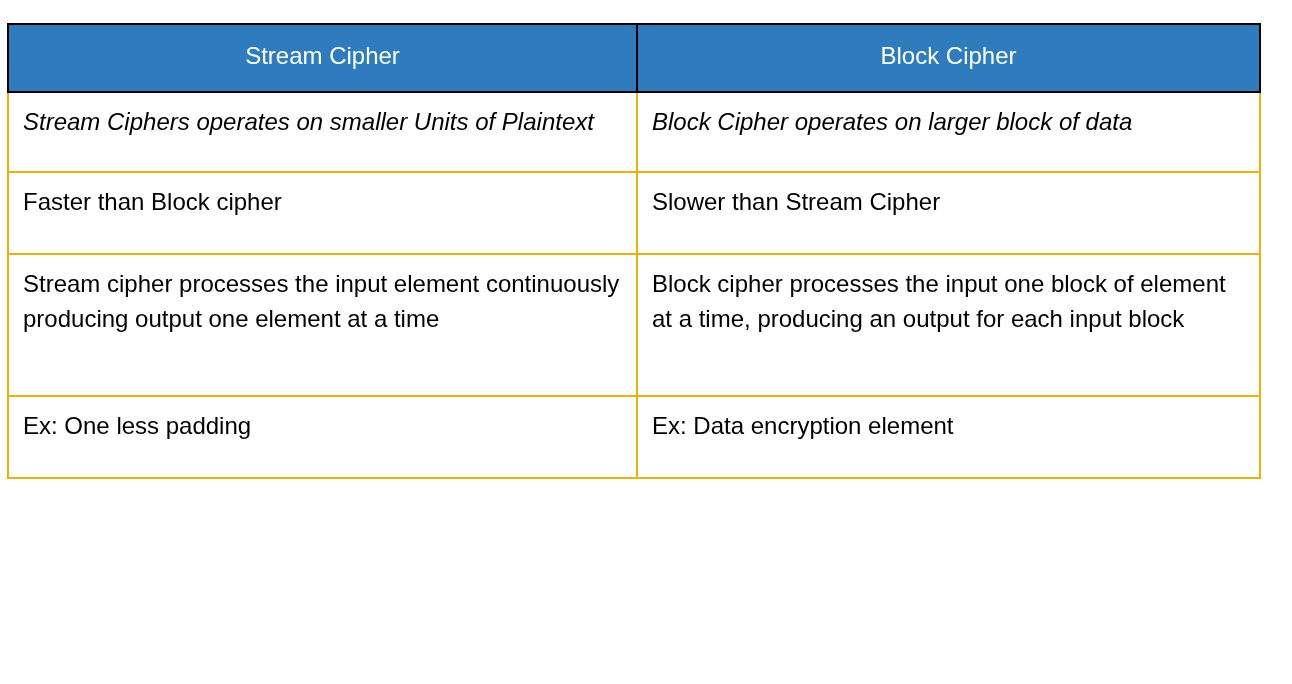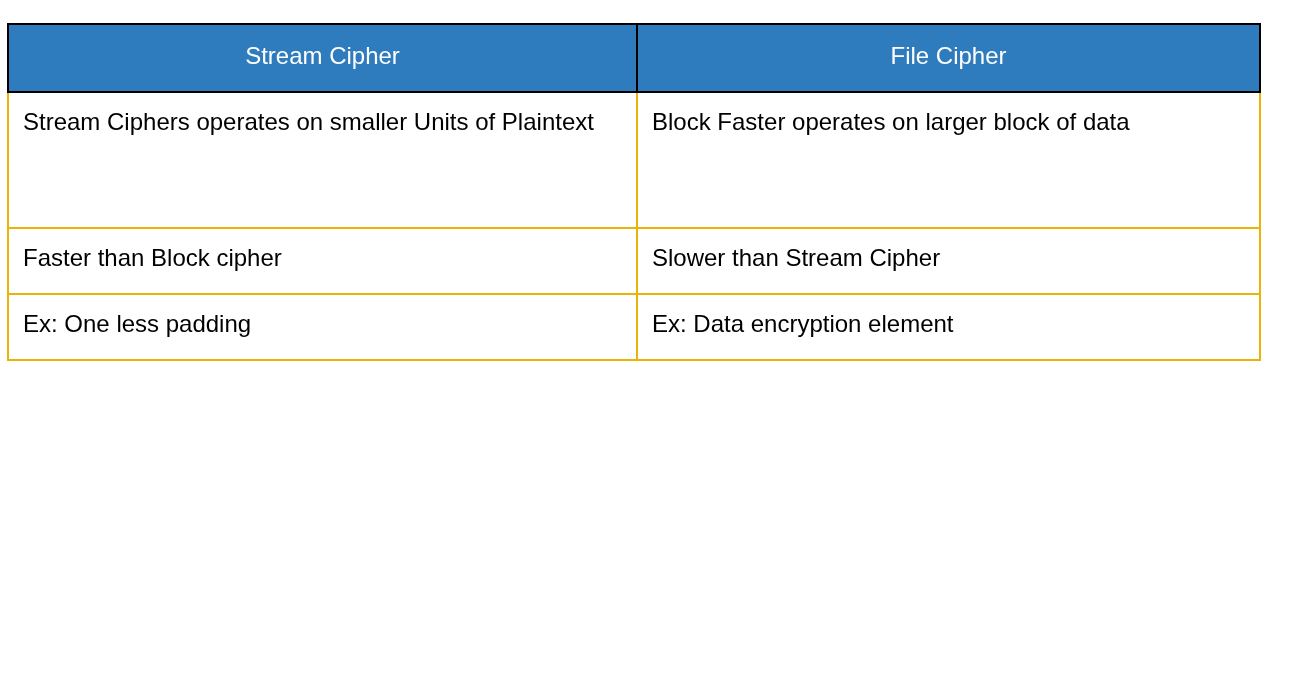--- a/index.html
+++ b/index.html
@@ -56,54 +56,58 @@
 
   .comparison-table tbody td {
     color: #000000;
     font-size: 24px;
     font-weight: normal;
     line-height: 35px;
     text-align: left;
     padding: 11px 14px 12px 14px;
   }
 
-  .comparison-table tbody tr.row-tall td   { height: 136px; }
-  .comparison-table tbody tr.row-short td  { height: 66px; }
+  .comparison-table tbody tr.row-tall td   { height: 80px; font-style: italic; }
+  .comparison-table tbody tr.row-short td  { height: 82px; }
   .comparison-table tbody tr.row-triple td { height: 142px; }
 </style>
 </head>
 <body>
 
 <div class="page">
 
   <table class="comparison-table">
     <colgroup>
       <col class="col-left">
       <col class="col-right">
     </colgroup>
 
     <thead>
       <tr>
         <th>Stream Cipher</th>
-        <th>File Cipher</th>
+        <th>Block Cipher</th>
       </tr>
     </thead>
 
     <tbody>
 
       <tr class="row-tall">
         <td>Stream Ciphers operates on smaller Units of Plaintext</td>
-        <td>Block Faster operates on larger block of data</td>
+        <td>Block Cipher operates on larger block of data</td>
       </tr>
 
       <tr class="row-short">
         <td>Faster than Block cipher</td>
         <td>Slower than Stream Cipher</td>
       </tr>
 
+      <tr class="row-triple">
+        <td>Stream cipher processes the input element continuously producing output one element at a time</td>
+        <td>Block cipher processes the input one block of element at a time, producing an output for each input block</td>
+      </tr>
 
 
 
       <tr class="row-short">
         <td>Ex: One less padding</td>
         <td>Ex: Data encryption element</td>
       </tr>
 
 
     </tbody>

